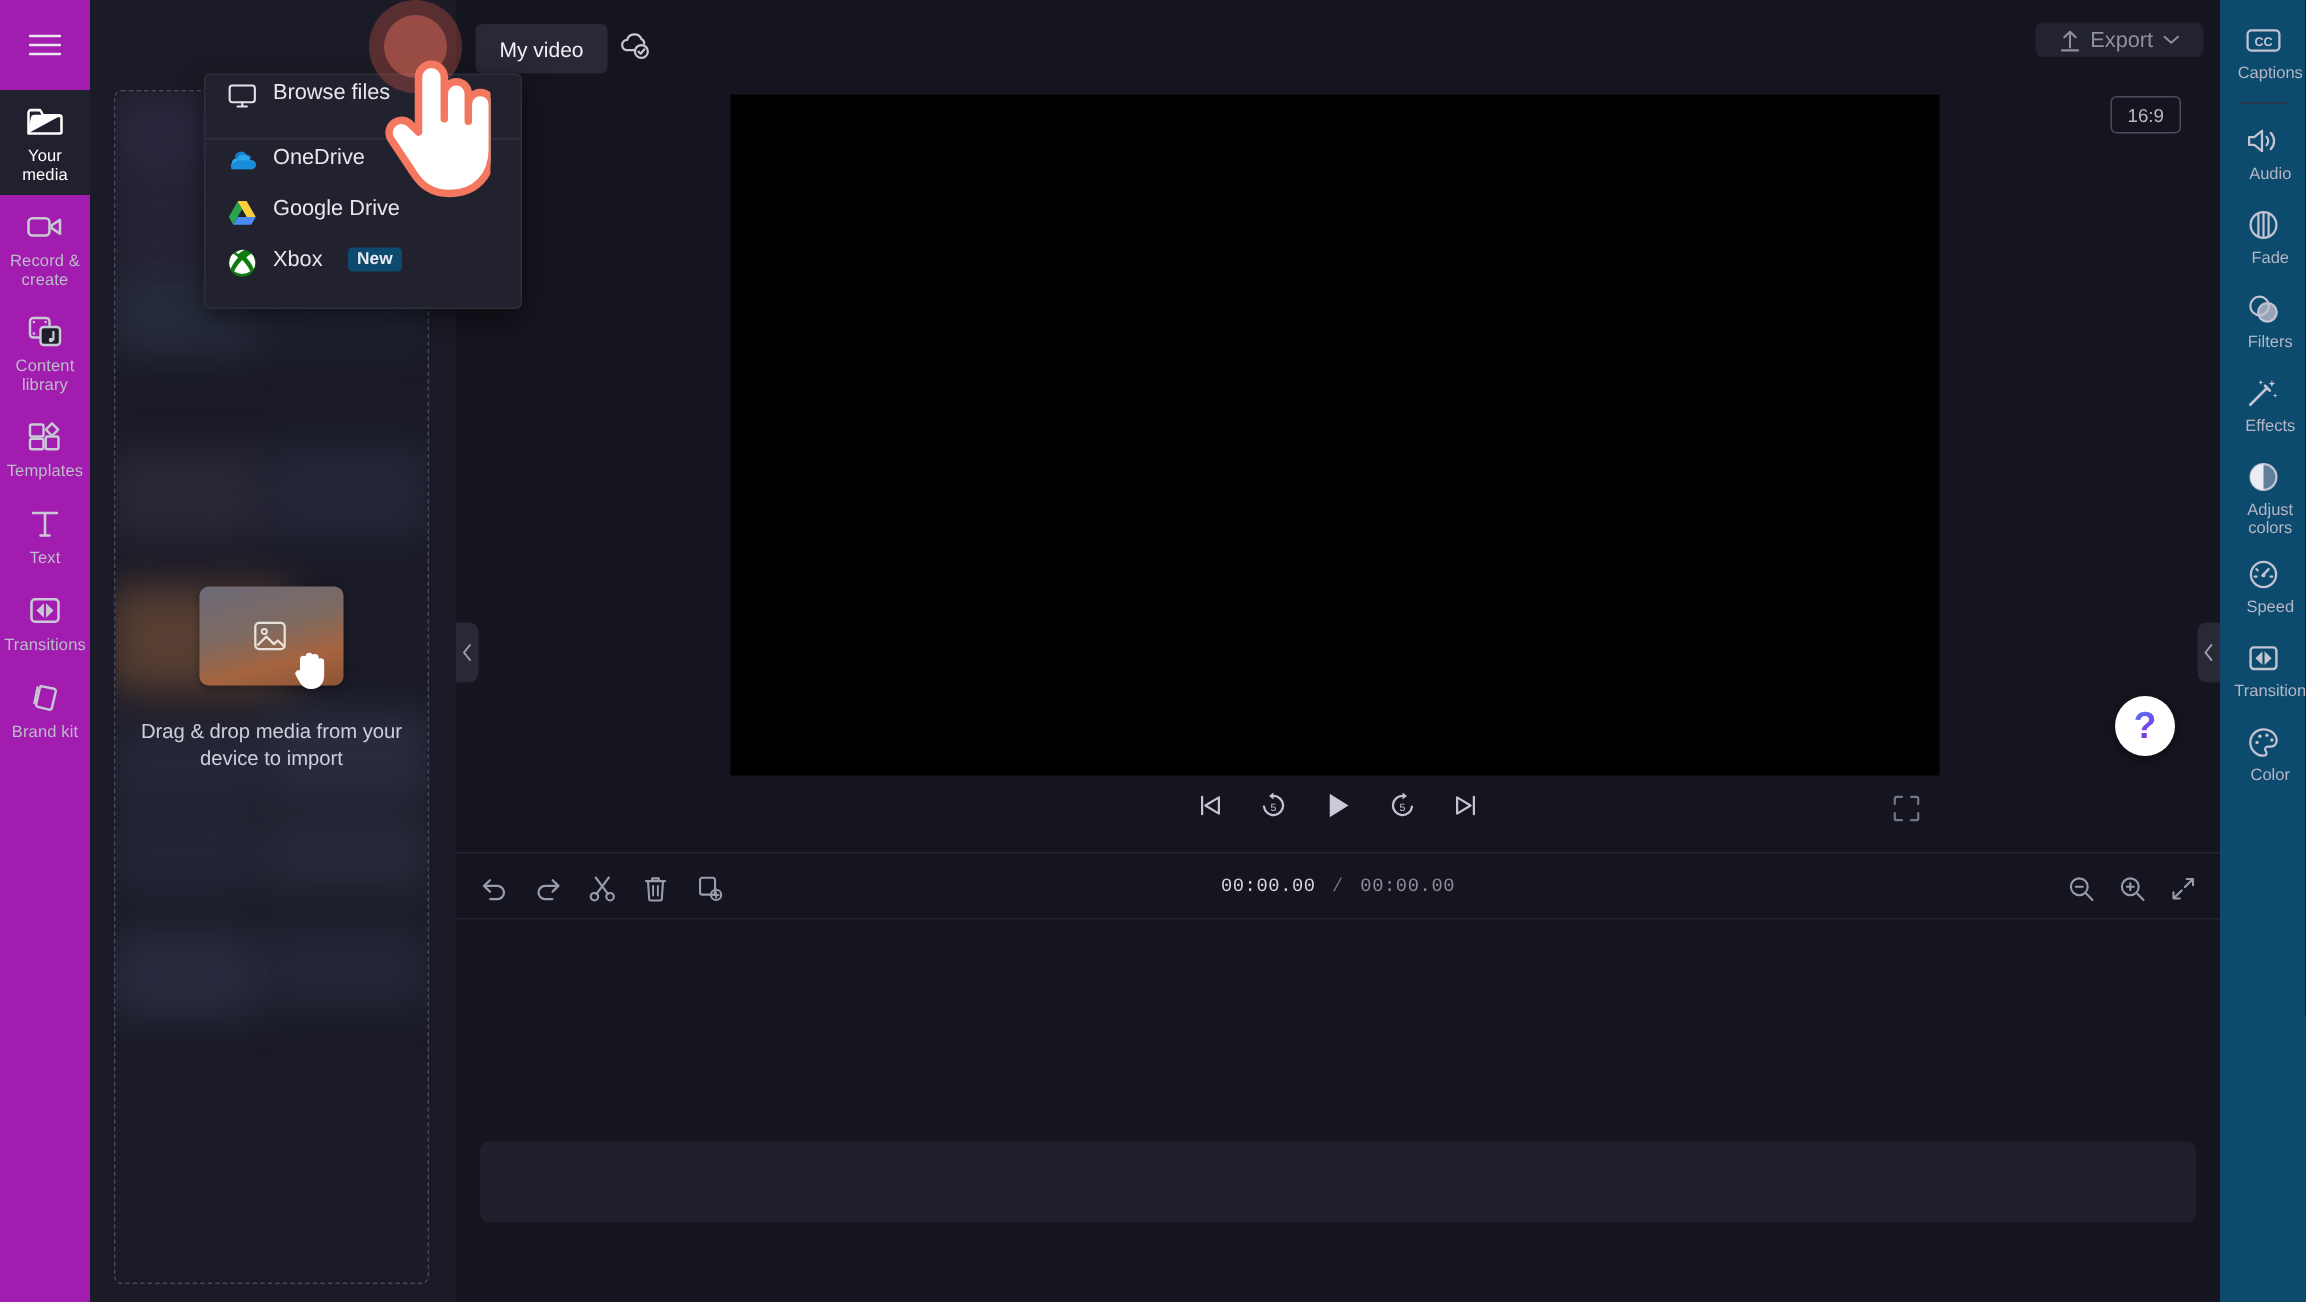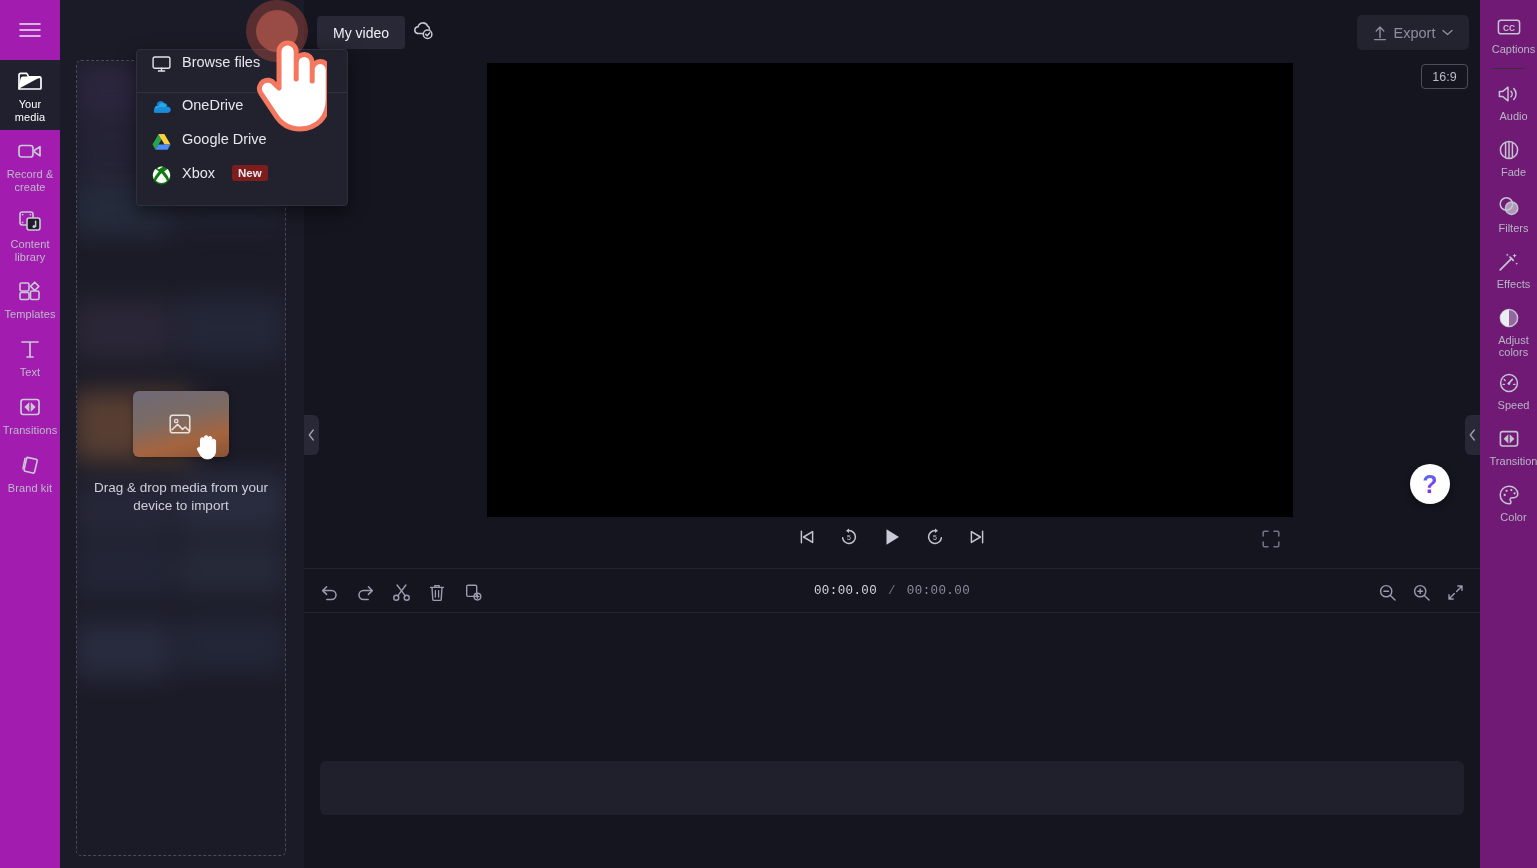--- a/index.html
+++ b/index.html
@@ -57,21 +57,21 @@
     background: #22222e; border: 1px solid #2e2e3c; border-radius: 4px;
     box-shadow: 0 6px 18px rgba(0,0,0,.5); z-index: 26; padding: 4px 0 6px;
   }
   .dd-item {
     display: flex; align-items: flex-start; gap: 11px; height: 34px; padding: 0 14px;
     color: #e6e6ee; font-size: 14.5px; cursor: pointer;
   }
   .dd-sep { height: 1px; background: #31313f; margin: 4px 0; }
   .dd-ico { width: 20px; height: 20px; display: flex; align-items: center; justify-content: center; flex: 0 0 20px; }
   .new-badge {
-    background: #7f1d1d; color: #e9e9f2; font-size: 11.5px; font-weight: bold;
+    background: #0c4a6e; color: #e9e9f2; font-size: 11.5px; font-weight: bold;
     border-radius: 3px; padding: 2px 6px; margin-left: 6px;
   }
 
   
   #drop-zone {
     position: absolute; left: 16px; top: 60px; width: 210px; height: 796px;
     border: 1px dashed #4a4a5c; border-radius: 5px; overflow: hidden;
   }
   #blurred-thumbs { position: absolute; inset: 0; filter: blur(13px); opacity: .55; }
   .bt { position: absolute; border-radius: 6px; }
@@ -92,30 +92,30 @@
 
   
   #topbar { position: absolute; left: 304px; top: 0; right: 57px; height: 64px; z-index: 10; }
   #project-name {
     position: absolute; left: 13px; top: 16px; height: 33px; padding: 0 16px;
     display: flex; align-items: center; background: #282836; border-radius: 4px;
     color: #f0f0f6; font-size: 14px; cursor: pointer;
   }
   #cloud-saved { position: absolute; left: 108px; top: 20px; cursor: default; }
   #export-btn {
-    position: absolute; right: 11px; top: 15px; width: 112px; height: 35px;
+    position: absolute; right: 11px; top: 15px; width: 112px; height: 23px;
     background: #23232f; border-radius: 5px; display: flex; align-items: center;
     justify-content: center; gap: 7px; cursor: pointer;
   }
   #export-btn .t { color: #8e8ea0; font-size: 14.5px; }
 
   
   #preview-area { position: absolute; left: 304px; top: 52px; right: 57px; height: 516px; }
   #ratio-badge {
-    position: absolute; right: 12px; top: 12px; width: 47px; height: 25px;
+    position: absolute; right: 26px; top: 12px; width: 47px; height: 25px;
     border: 1px solid #4c4c5e; border-radius: 4px; display: flex; align-items: center;
     justify-content: center; color: #b9b9c8; font-size: 12.5px; cursor: pointer;
   }
   #video-stage {
     position: absolute; left: 183px; top: 11px; width: 806px; height: 454px;
     background: #000; 
   }
   #player-controls {
     position: absolute; left: 0; right: 0; top: 468px; height: 46px;
   }
@@ -165,21 +165,21 @@
   #tl-zoom { position: absolute; right: 12px; top: 10px; display: flex; align-items: center; gap: 8px; }
   #tl-tracks { position: absolute; left: 0; right: 0; top: 45px; bottom: 0; }
   #empty-track {
     position: absolute; left: 16px; right: 16px; top: 148px; height: 54px;
     background: #20202c; border-radius: 6px;
   }
 
   
   #right-rail {
     position: absolute; right: 0; top: 0; width: 57px; height: 868px;
-    background: #701a75; z-index: 30; display: flex; flex-direction: column;
+    background: #0c4a6e; z-index: 30; display: flex; flex-direction: column;
     align-items: center; padding-top: 8px;
   }
   .rr-item {
     width: 57px; min-height: 56px; padding: 7px 2px 6px;
     display: flex; flex-direction: column; align-items: center;
     cursor: pointer; color: #b6b6c4;
   }
   .rr-item .ico { height: 24px; display:flex; align-items:center; justify-content:center; margin-bottom: 4px; }
   .rr-item .lbl { font-size: 11px; line-height: 12px; text-align: center; white-space: pre-line; margin-left: 10px; }
   #rr-sep { width: 33px; height: 1px; background: #32323f; margin: 4px 0 6px; }

